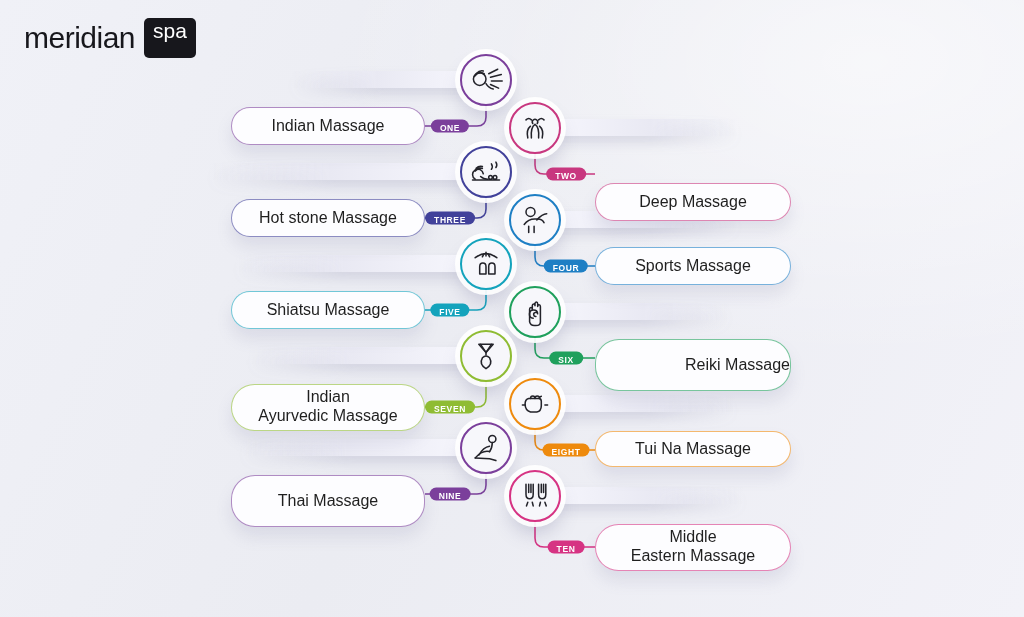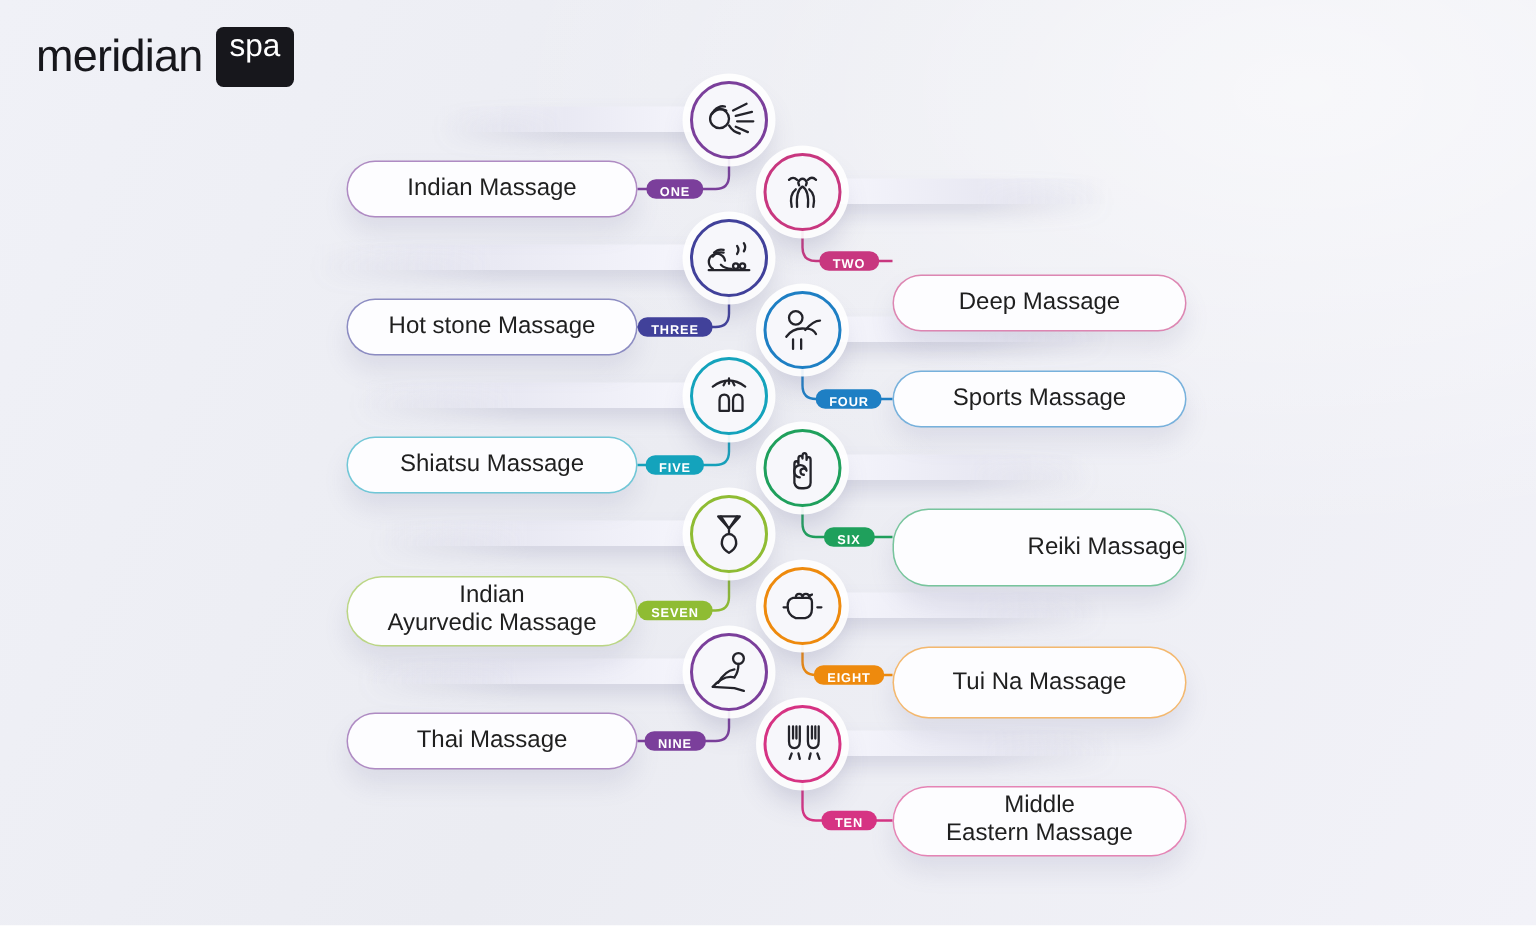--- a/index.html
+++ b/index.html
@@ -167,37 +167,37 @@
       </div>
       <div>
         <div class="bar right" style="width: 206px; top: 395px; left: 535px;"></div>
         <div class="circle" style="left: 509px; top: 378px; border-color: rgb(238, 138, 13);">
           <svg viewBox="0 0 40 40" fill="none" stroke="#23232a" stroke-width="1.7" stroke-linecap="round" stroke-linejoin="round">
             <path d="M13 14q-4 1-4 6q0 7 6 9h7q5-1 5-7v-5q0-3-3-3z"></path>
             <path d="M15 14q0-3 2.5-3t2.5 3M20 14q0-3 2.5-3t2.5 3M25 14q0-2 2-2.5"></path>
             <path d="M6 21h3M31 21h3"></path>
           </svg>
         </div>
-        <div class="pill" style="width: 196px; height: 48px; left: 595px; top: 431px; border-color: rgba(238, 138, 13, 0.6);">
+        <div class="pill" style="width: 196px; height: 36px; left: 595px; top: 431px; border-color: rgba(238, 138, 13, 0.6);">
           <span class="lbl">Tui Na Massage</span>
         </div>
         <div class="badge" style="left: 566px; top: 450px; background: rgb(238, 138, 13);">EIGHT</div>
       </div>
       <div>
         <div class="bar left" style="width: 252px; top: 439px; left: 234px;"></div>
         <div class="circle" style="left: 460px; top: 422px; border-color: rgb(123, 63, 155);">
           <svg viewBox="0 0 40 40" fill="none" stroke="#23232a" stroke-width="1.7" stroke-linecap="round" stroke-linejoin="round">
             <circle cx="27" cy="10" r="4"></circle>
             <path d="M8 31q8-9 16-7"></path>
             <path d="M24 24q3-4 3-10"></path>
             <path d="M12 28q5-9 12-10"></path>
             <path d="M8 31l16 1M24 32l7 2"></path>
           </svg>
         </div>
-        <div class="pill" style="width: 194px; height: 38px; left: 231px; top: 475px; border-color: rgba(123, 63, 155, 0.6);">
+        <div class="pill" style="width: 194px; height: 52px; left: 231px; top: 475px; border-color: rgba(123, 63, 155, 0.6);">
           <span class="lbl">Thai Massage</span>
         </div>
         <div class="badge" style="left: 450px; top: 494px; background: rgb(123, 63, 155);">NINE</div>
       </div>
       <div>
         <div class="bar right" style="width: 215px; top: 487px; left: 535px;"></div>
         <div class="circle" style="left: 509px; top: 470px; border-color: rgb(214, 51, 131);">
           <svg viewBox="0 0 40 40" fill="none" stroke="#23232a" stroke-width="1.7" stroke-linecap="round" stroke-linejoin="round">
             <path d="M10 7v11q0 5 4 5t4-5V7"></path>
             <path d="M13 7v9M15.5 7v9"></path>

